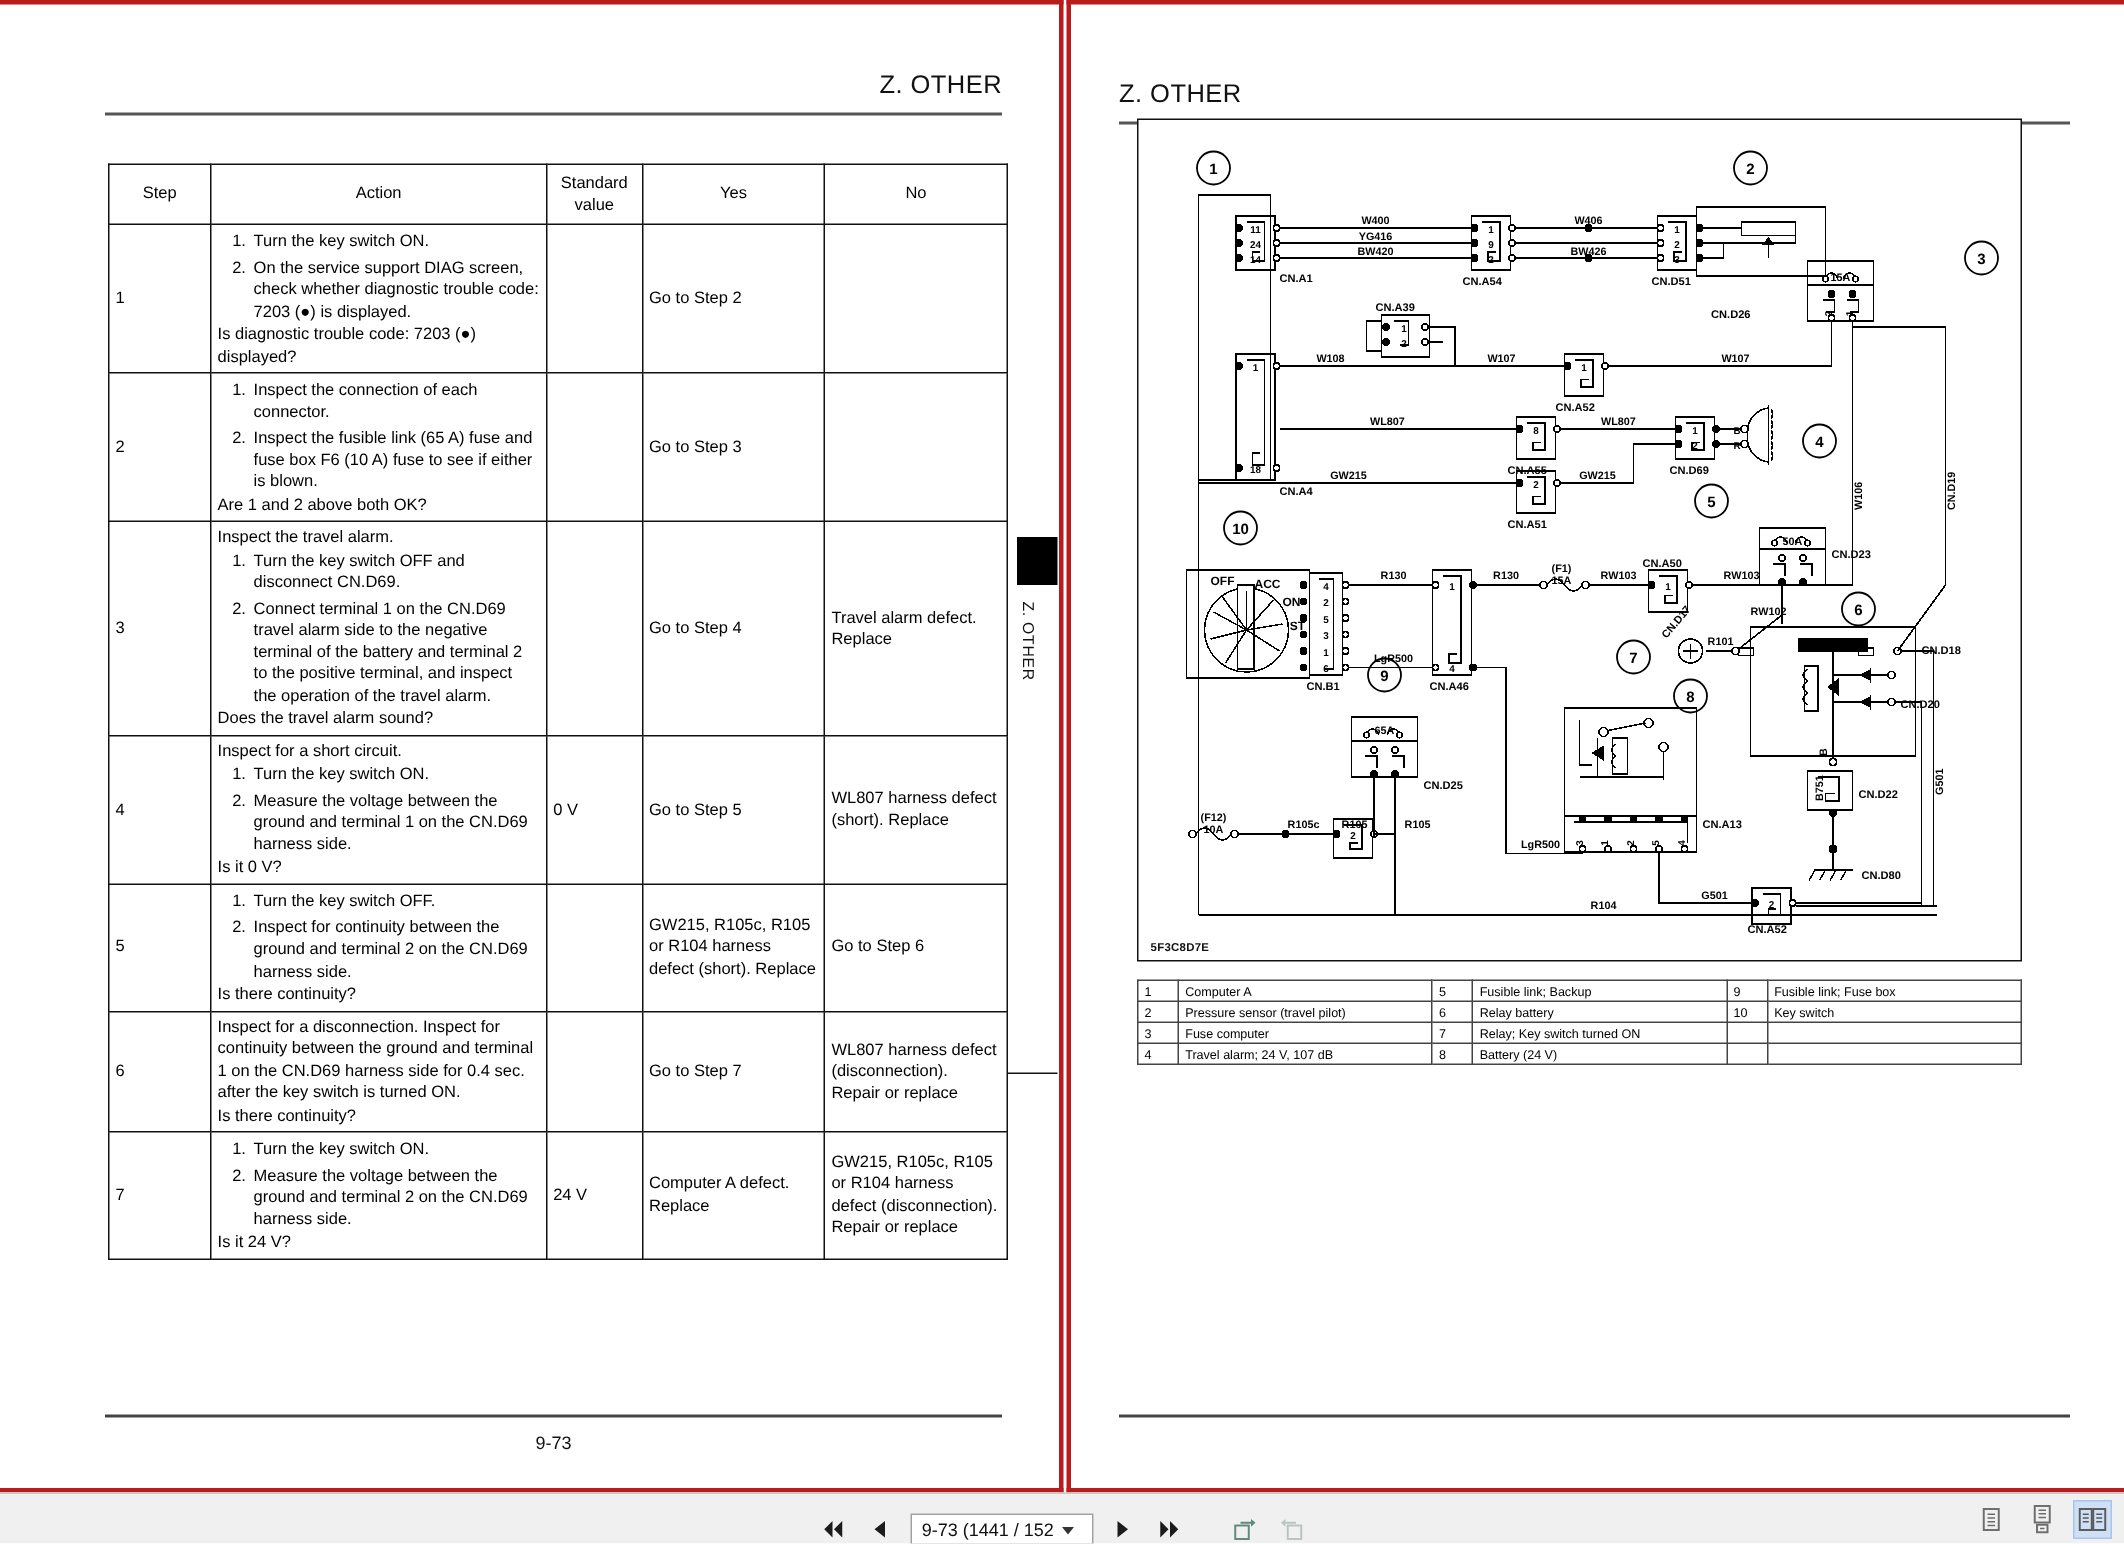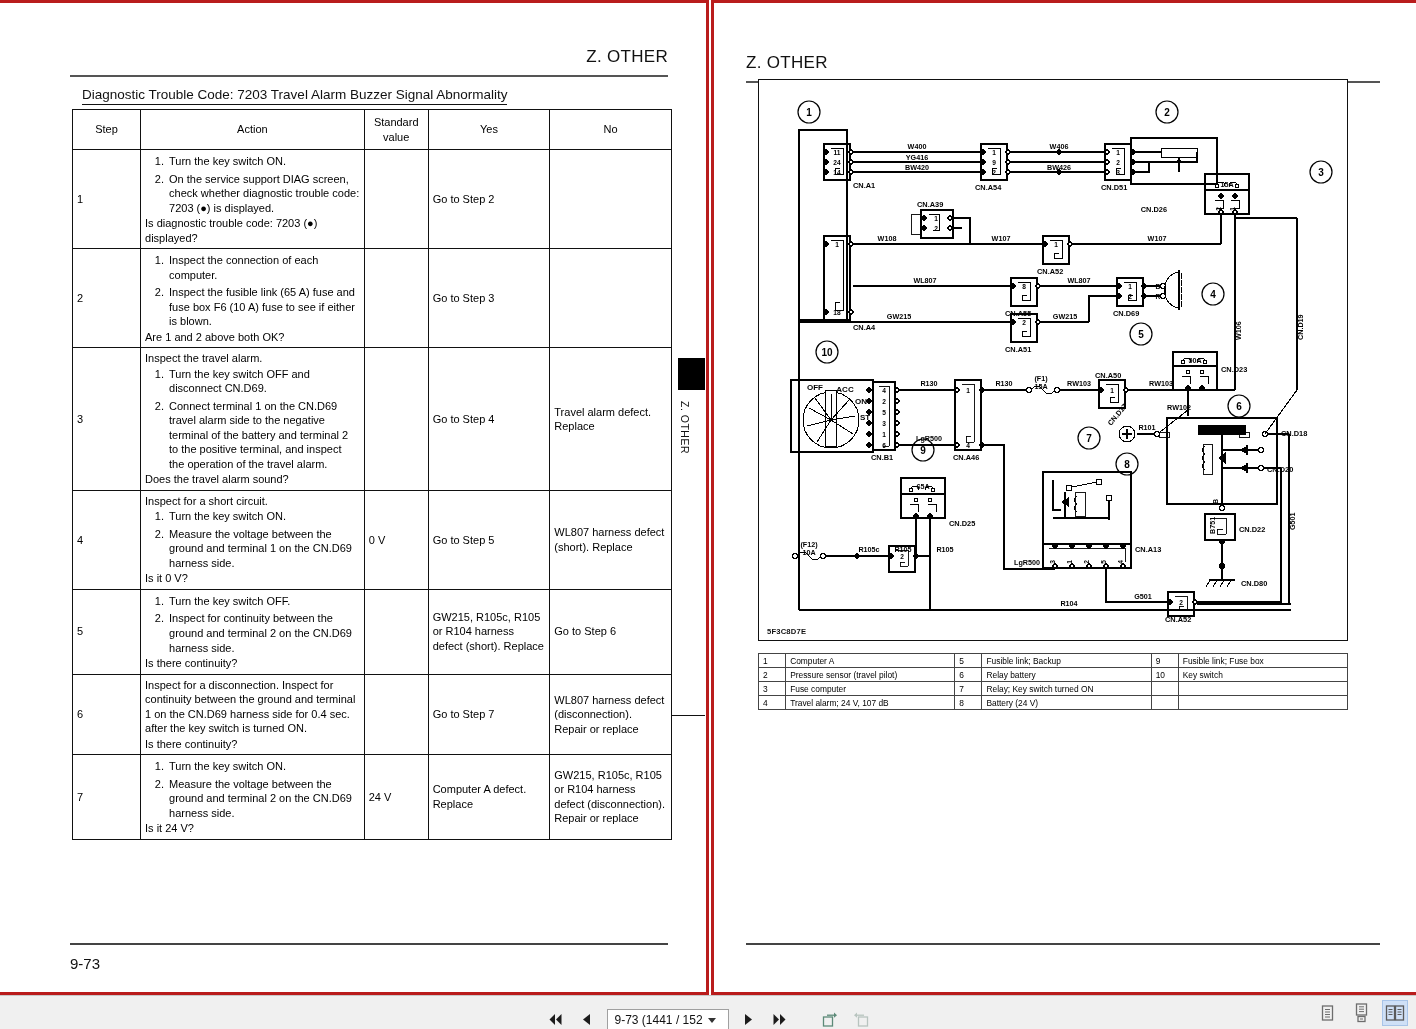--- a/index.html
+++ b/index.html
@@ -94,21 +94,21 @@
   .side-tab-rule {
     position: absolute; left: 672px; top: 712px;
     width: 33px; height: 1.4px; background: #111;
   }
 
   
   .pg-foot-rule {
     position: absolute; height: 1.6px; background: #444;
   }
   .pg-foot-num {
-    position: absolute; font-size: 15px; color: #111; text-align: left;
+    position: absolute; font-size: 12px; color: #111; text-align: center;
   }
 
   
   .hdr-left-r {
     position: absolute; left: 32px; top: 50px;
     font-size: 17px; color: #111; letter-spacing: .3px;
   }
   .hdr-rule-r {
     position: absolute; left: 32px; right: 36px; top: 78px;
     height: 2px; background: #555;
@@ -195,21 +195,20 @@
 
 <div id="viewer">
 
   <div id="pages">
 
     <div class="page" id="page-left">
 
       <div class="hdr-right">Z. OTHER</div>
       <div class="hdr-rule-l"></div>
 
-      <div class="doc-title">Diagnostic Trouble Code: 7203 Travel Alarm Buzzer Signal Abnormality</div>
 
       <table class="dtc">
         <thead>
           <tr>
             <td class="c-step">Step</td>
             <td class="c-action">Action</td>
             <td class="c-std">Standard value</td>
             <td class="c-yes">Yes</td>
             <td class="c-no">No</td>
           </tr>
@@ -225,21 +224,21 @@
                 <p class="tail">Is diagnostic trouble code: 7203 (●) displayed?</p>
               </td>
               <td class="c-std"></td>
               <td class="c-yes">Go to Step 2</td>
               <td class="c-no"></td>
             </tr>
             <tr>
               <td class="c-step">2</td>
               <td class="c-action">
                 <ol class="acts">
-                  <li>Inspect the connection of each computer.</li>
+                  <li>Inspect the connection of each connector.</li>
                   <li>Inspect the fusible link (65 A) fuse and fuse box F6 (10 A) fuse to see if either is blown.</li>
                 </ol>
                 <p class="tail">Are 1 and 2 above both OK?</p>
               </td>
               <td class="c-std"></td>
               <td class="c-yes">Go to Step 3</td>
               <td class="c-no"></td>
             </tr>
             <tr>
               <td class="c-step">3</td>

